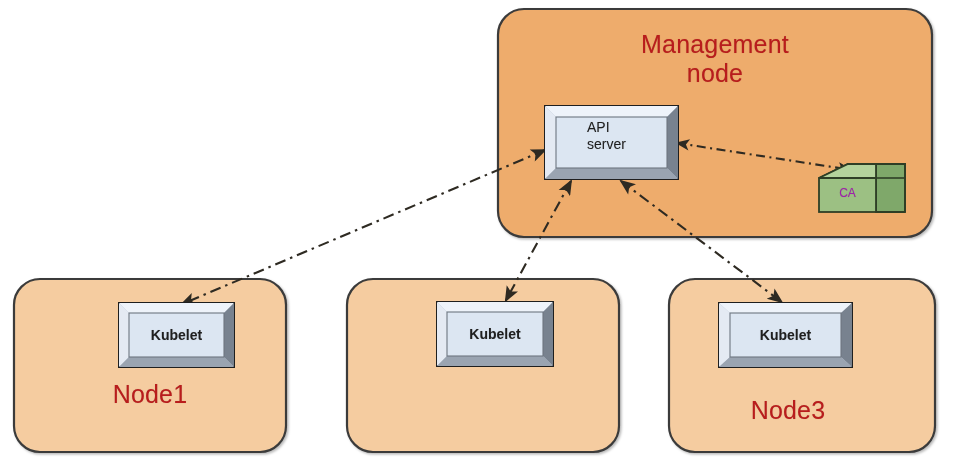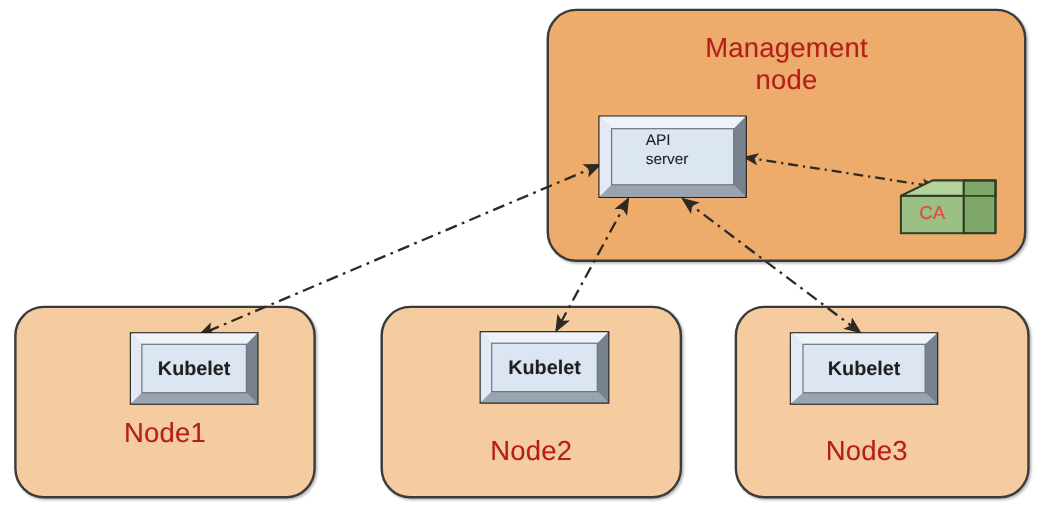--- a/index.html
+++ b/index.html
@@ -15,22 +15,22 @@
     position:absolute;
     color:#b91c1c;
     text-align:center;
     white-space:pre-line;
     pointer-events:none;
     text-shadow:0 0 1px rgba(0,0,0,.18);
   }
   .mgmt-title{font-size:25px;line-height:29px;font-weight:400;letter-spacing:.2px;}
   .node-title{font-size:25px;line-height:28px;font-weight:400;letter-spacing:.2px;}
   .api-label{font-size:14px;line-height:17px;text-align:left;color:#1f1f1f;}
-  .kubelet-label{font-size:18px;line-height:16px;font-weight:700;color:#1f1f1f;}
-  .ca-label{font-size:17px;line-height:19px;color:#ef4444;}
+  .kubelet-label{font-size:14px;line-height:16px;font-weight:700;color:#1f1f1f;}
+  .ca-label{font-size:12px;line-height:19px;color:#a21caf;}
 </style>
 </head>
 <body>
 
 <div id="stage">
 
   <svg viewBox="0 0 958 468" xmlns="http://www.w3.org/2000/svg">
     <defs>
       <marker id="arrowEnd" markerWidth="9" markerHeight="9" refX="7.4" refY="3.1" orient="auto" markerUnits="strokeWidth">
         <path d="M0,0 L7.6,3.1 L0,6.2 L1.7,3.1 Z" fill="#2e2a22"></path>
@@ -127,18 +127,17 @@
 
   <div class="lbl api-label" style="left:566px;top:119px;width:96px;margin-left:21px;">API
 server</div>
 
   <div class="lbl ca-label" style="left:820px;top:184px;width:55px;">CA</div>
 
   <div class="lbl kubelet-label" style="left:129px;top:327px;width:95px;">Kubelet</div>
   <div class="lbl node-title" style="left:20px;top:380px;width:260px;">Node1</div>
 
   <div class="lbl kubelet-label" style="left:447px;top:326px;width:96px;">Kubelet</div>
-  <div class="lbl node-title" style="left:353px;top:396px;width:260px;">Node2</div>
 
   <div class="lbl kubelet-label" style="left:730px;top:327px;width:111px;">Kubelet</div>
   <div class="lbl node-title" style="left:672px;top:396px;width:232px;">Node3</div>
 
 </div>
 
 </body></html>

